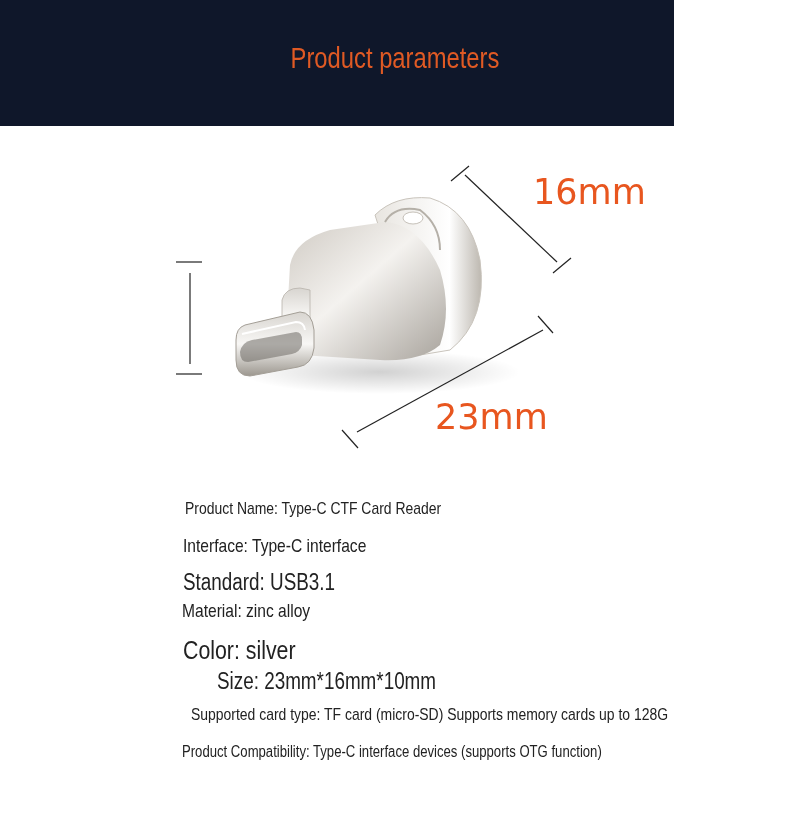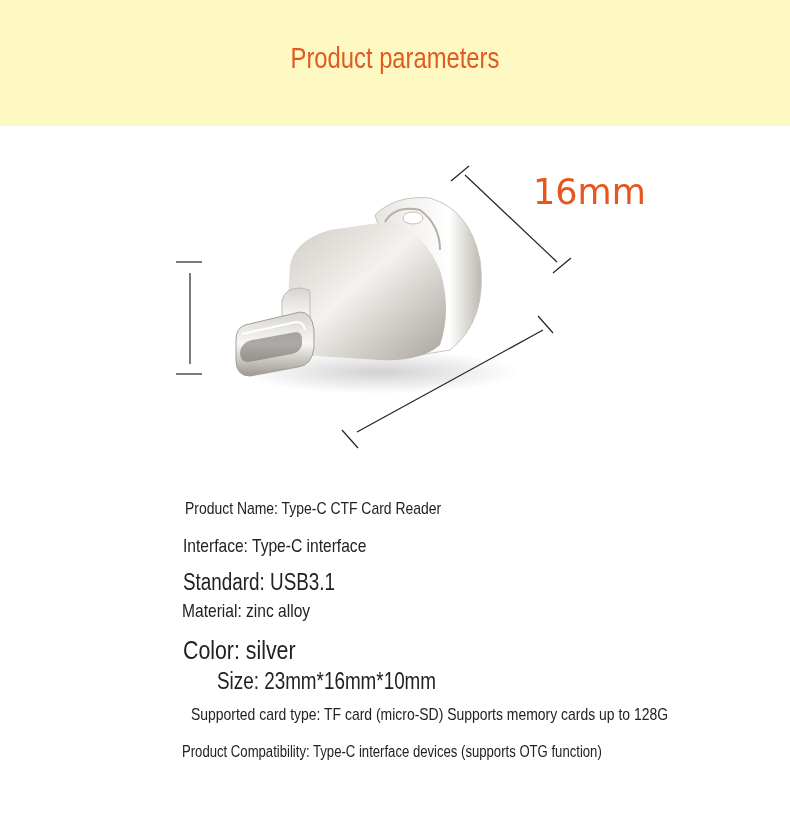--- a/index.html
+++ b/index.html
@@ -1,18 +1,18 @@
 <!DOCTYPE html>
 <html><head>
 <meta charset="utf-8">
 <style>
   html, body { margin: 0; padding: 0; }
   body { width: 790px; height: 823px; background: #ffffff; position: relative; overflow: hidden;
          font-family: "Liberation Sans", sans-serif; }
-  .header { position: absolute; left: 0; top: 0; width: 790px; height: 126px; background: #fef9c3; }
+  .header { position: absolute; left: 0; top: 0; width: 674px; height: 126px; background: #0f172a; }
   .header-title { position: absolute; left: 0; width: 790px; top: 42px; text-align: center;
                   font-size: 29px; color: #e05a24; transform: scaleX(0.82); letter-spacing: 0px; }
   .dim-label { position: absolute; color: #e8561f; font-size: 35px; font-family: "DejaVu Sans", sans-serif; }
   .product-area { position: absolute; left: 0; top: 130px; width: 790px; height: 340px; }
   .spec { position: absolute; color: #222; white-space: nowrap; transform-origin: left top; transform: scaleX(0.82); }
 </style>
 </head>
 <body>
 
 <div class="header">
@@ -65,20 +65,21 @@
       <line x1="451" y1="181" x2="469" y2="166"></line>
       <line x1="465" y1="175" x2="557" y2="262"></line>
       <line x1="553" y1="273" x2="571" y2="258"></line>
       <line x1="538" y1="316" x2="553" y2="333"></line>
       <line x1="357" y1="432" x2="543" y2="330"></line>
       <line x1="342" y1="430" x2="358" y2="448"></line>
     </g>
   </svg>
 
   <div class="dim-label" style="left:533px;top:42px;">16mm</div>
+  <div class="dim-label" style="left:435px;top:267px;">23mm</div>
 </div>
 
 <div>
   <div class="spec" style="left:185px;top:499px;font-size:17px;">Product Name: Type-C CTF Card Reader</div>
   <div class="spec" style="left:183px;top:535px;font-size:19px;">Interface: Type-C interface</div>
   <div class="spec" style="left:183px;top:569px;font-size:23px;">Standard: USB3.1</div>
   <div class="spec" style="left:182px;top:600px;font-size:19px;">Material: zinc alloy</div>
   <div class="spec" style="left:183px;top:635px;font-size:26px;">Color: silver</div>
   <div class="spec" style="left:217px;top:668px;font-size:23px;">Size: 23mm*16mm*10mm</div>
   <div class="spec" style="left:191px;top:705px;font-size:17px;">Supported card type: TF card (micro-SD) Supports memory cards up to 128G</div>

